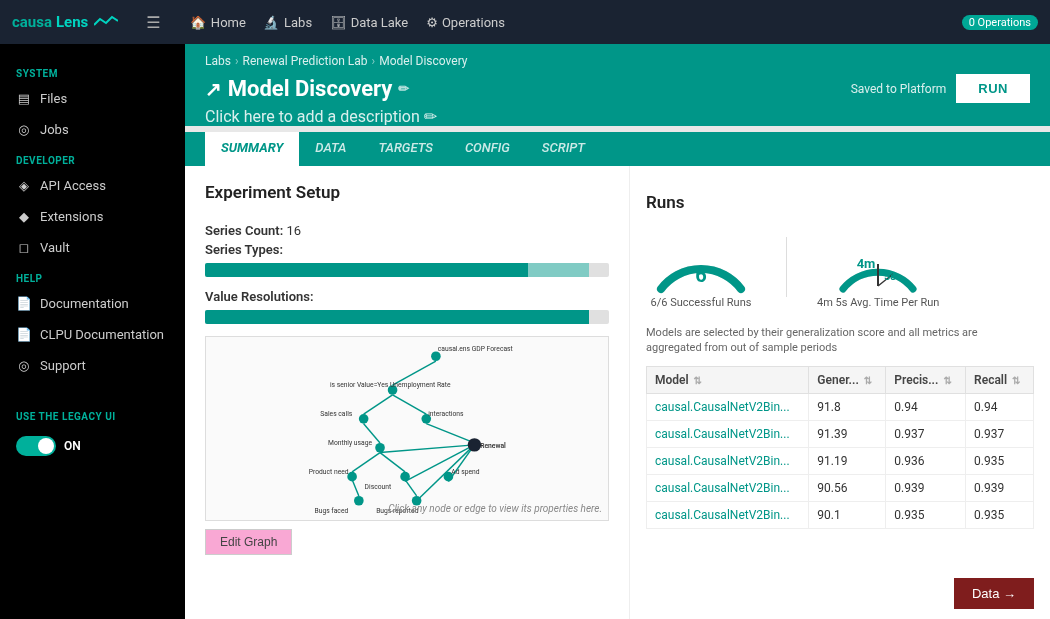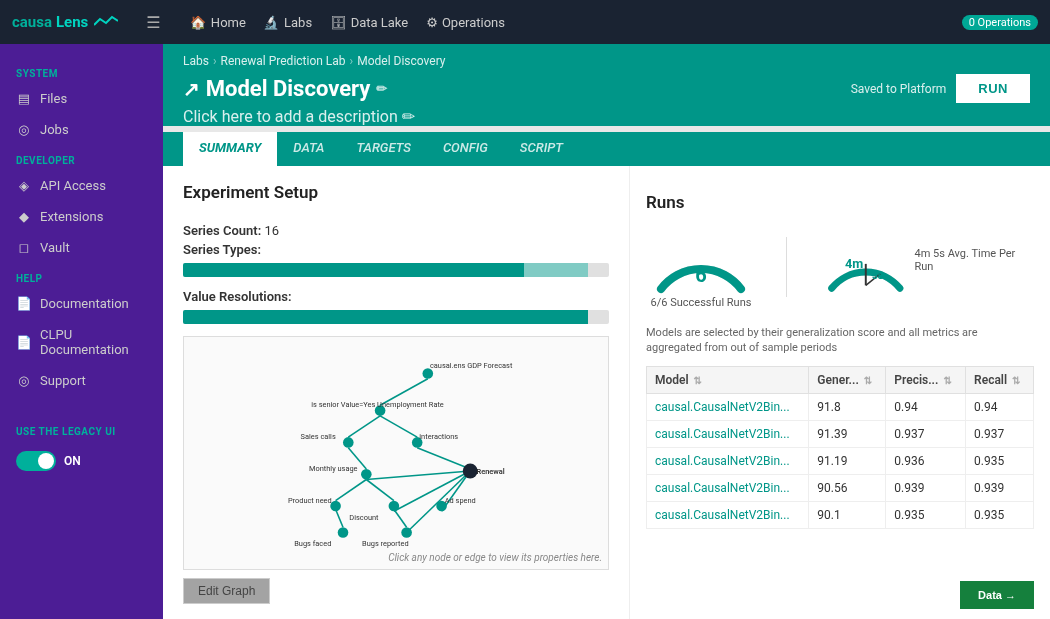--- a/index.html
+++ b/index.html
@@ -29,22 +29,22 @@
     .topnav-items { display: flex; gap: 18px; margin-left: 10px; }
     .topnav-item { color: #ccc; font-size: 13px; display: flex; align-items: center; gap: 4px; cursor: pointer; text-decoration: none; }
     .topnav-right { margin-left: auto; color: #ccc; font-size: 13px; display: flex; align-items: center; gap: 6px; cursor: pointer; }
     .ops-badge { background: #00a896; color: white; border-radius: 10px; padding: 1px 7px; font-size: 11px; }
 
     
     .main-layout { display: flex; flex: 1; overflow: hidden; }
 
     
     .sidebar {
-      width: 163px;
-      background: #4c1d95;
+      width: 185px;
+      background: #000000;
       color: #aaa;
       padding: 14px 0;
       flex-shrink: 0;
       overflow-y: auto;
     }
     .sidebar-section-label {
       font-size: 10px;
       font-weight: 700;
       color: #00b09b;
       text-transform: uppercase;
@@ -196,26 +196,26 @@
     .bar-track { background: #e0e0e0; height: 14px; border-radius: 2px; overflow: hidden; display: flex; }
     .bar-fill-teal { background: #009688; height: 100%; }
     .bar-fill-light { background: #80cbc4; height: 100%; }
 
     
     .graph-container {
       border: 1px solid #ddd;
       background: #fafafa;
       margin-top: 8px;
       position: relative;
-      height: 234px;
+      height: 185px;
       overflow: hidden;
     }
     .graph-hint { position: absolute; bottom: 6px; right: 6px; font-size: 10px; color: #888; font-style: italic; }
     .edit-graph-btn {
-      background: #a3a3a3;
+      background: #f9a8d4;
       border: 1px solid #ccc;
       padding: 5px 14px;
       font-size: 12px;
       cursor: pointer;
       margin-top: 8px;
       color: #444;
     }
 
     
     .right-panel {
@@ -226,21 +226,21 @@
     }
     .runs-title { font-size: 17px; font-weight: 600; color: #222; margin-bottom: 12px; }
     .runs-metrics { display: flex; gap: 20px; align-items: flex-start; margin-bottom: 16px; }
 
     
     .gauge-wrapper { display: flex; flex-direction: column; align-items: center; }
     .gauge-svg { width: 110px; height: 70px; }
     .gauge-label { font-size: 11px; color: #555; text-align: center; margin-top: 2px; }
 
     
-    .time-metric { display: flex; align-items: center; justify-content: center; }
+    .time-metric { display: flex; flex-direction: column; align-items: center; justify-content: center; }
     .time-sublabel { font-size: 11px; color: #555; margin-top: 2px; }
     .time-divider { width: 1px; background: #ddd; height: 60px; align-self: center; margin: 0 10px; }
 
     
     .top-models-title { font-size: 15px; font-weight: 700; color: #222; margin-bottom: 3px; }
     .top-models-desc { font-size: 11px; color: #666; margin-bottom: 10px; line-height: 1.4; }
 
     
     .models-table { width: 100%; border-collapse: collapse; font-size: 12px; }
     .models-table th {
@@ -260,26 +260,26 @@
     }
     .model-link { color: #009688; cursor: pointer; }
 
     
     .data-btn-row {
       position: absolute;
       bottom: 10px;
       right: 16px;
     }
     .data-btn {
-      background: #15803d;
+      background: #7f1d1d;
       color: white;
       border: none;
       padding: 8px 18px;
-      font-size: 11px;
-      font-weight: 700;
+      font-size: 13px;
+      font-weight: 400;
       cursor: pointer;
       display: flex;
       align-items: center;
       gap: 6px;
     }
 
     .content-body-wrapper {
       flex: 1;
       display: flex;
       flex-direction: column;

